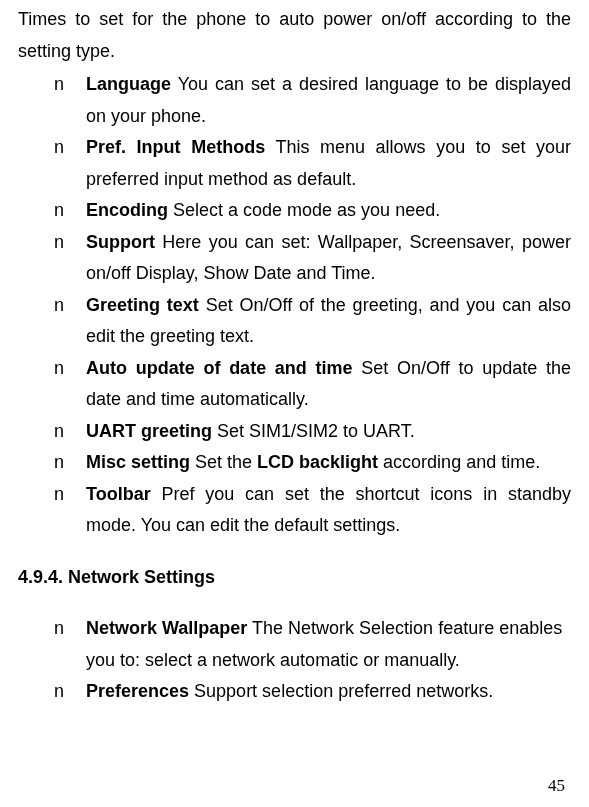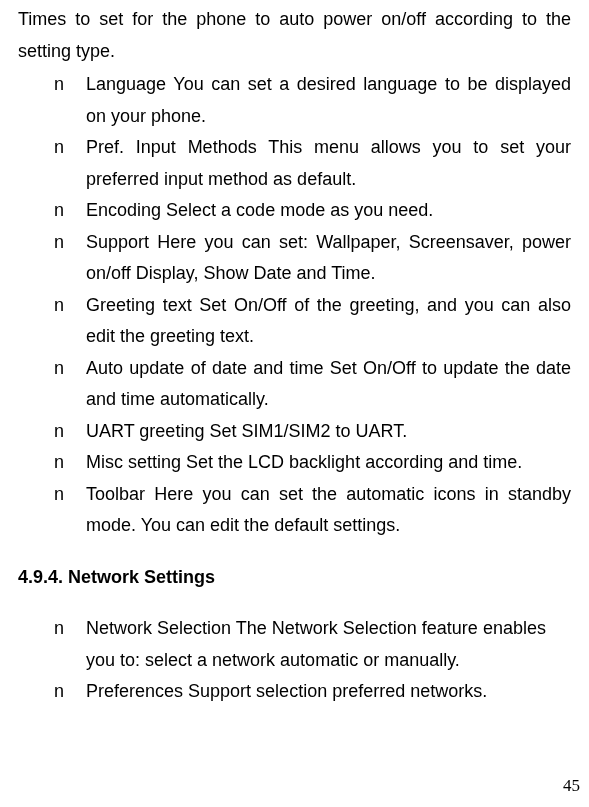--- a/index.html
+++ b/index.html
@@ -31,32 +31,32 @@
       padding-left: 32px;
       text-align: justify;
       margin-bottom: 0;
     }
     .bullet-marker {
       position: absolute;
       left: 0;
       top: 0;
     }
     .bold {
-      font-weight: normal;
+      font-weight: bold;
     }
     .section-heading {
       font-weight: bold;
       margin-top: 20px;
       margin-bottom: 20px;
       padding-left: 0;
     }
     .page-number {
       position: absolute;
       bottom: 6px;
-      right: 9px;
+      right: 24px;
       font-family: 'Times New Roman', Times, serif;
       font-size: 17px;
     }
   </style>
 </head>
 <body>
 
 <p class="intro-text">Times to set for the phone to auto power on/off   according to the setting type.</p>
 
 <ul class="bullet-list">
@@ -87,30 +87,30 @@
   <li class="bullet-item">
     <span class="bullet-marker">n</span>
     <span class="bold">UART greeting</span><span> Set SIM1/SIM2 to UART.</span>
   </li>
   <li class="bullet-item">
     <span class="bullet-marker">n</span>
     <span class="bold">Misc setting</span><span> Set the </span><span class="bold">LCD backlight</span><span> according and time.</span>
   </li>
   <li class="bullet-item">
     <span class="bullet-marker">n</span>
-    <span class="bold">Toolbar</span><span> Here you can set the automatic icons in standby mode. You can edit the default settings.</span>
+    <span class="bold">Toolbar</span><span> Pref you can set the shortcut icons in standby mode. You can edit the default settings.</span>
   </li>
 </ul>
 
 <p class="section-heading">4.9.4.   Network Settings</p>
 
 <ul class="bullet-list">
   <li class="bullet-item" style="text-align:left;">
     <span class="bullet-marker">n</span>
-    <span class="bold">Network Selection</span><span> The Network Selection feature enables you to: select a network automatic or manually.</span>
+    <span class="bold">Network Wallpaper</span><span> The Network Selection feature enables you to: select a network automatic or manually.</span>
   </li>
   <li class="bullet-item" style="text-align:left;">
     <span class="bullet-marker">n</span>
     <span class="bold">Preferences</span><span> Support selection preferred networks.</span>
   </li>
 </ul>
 
 <span class="page-number">45</span>
 
 </body></html>

